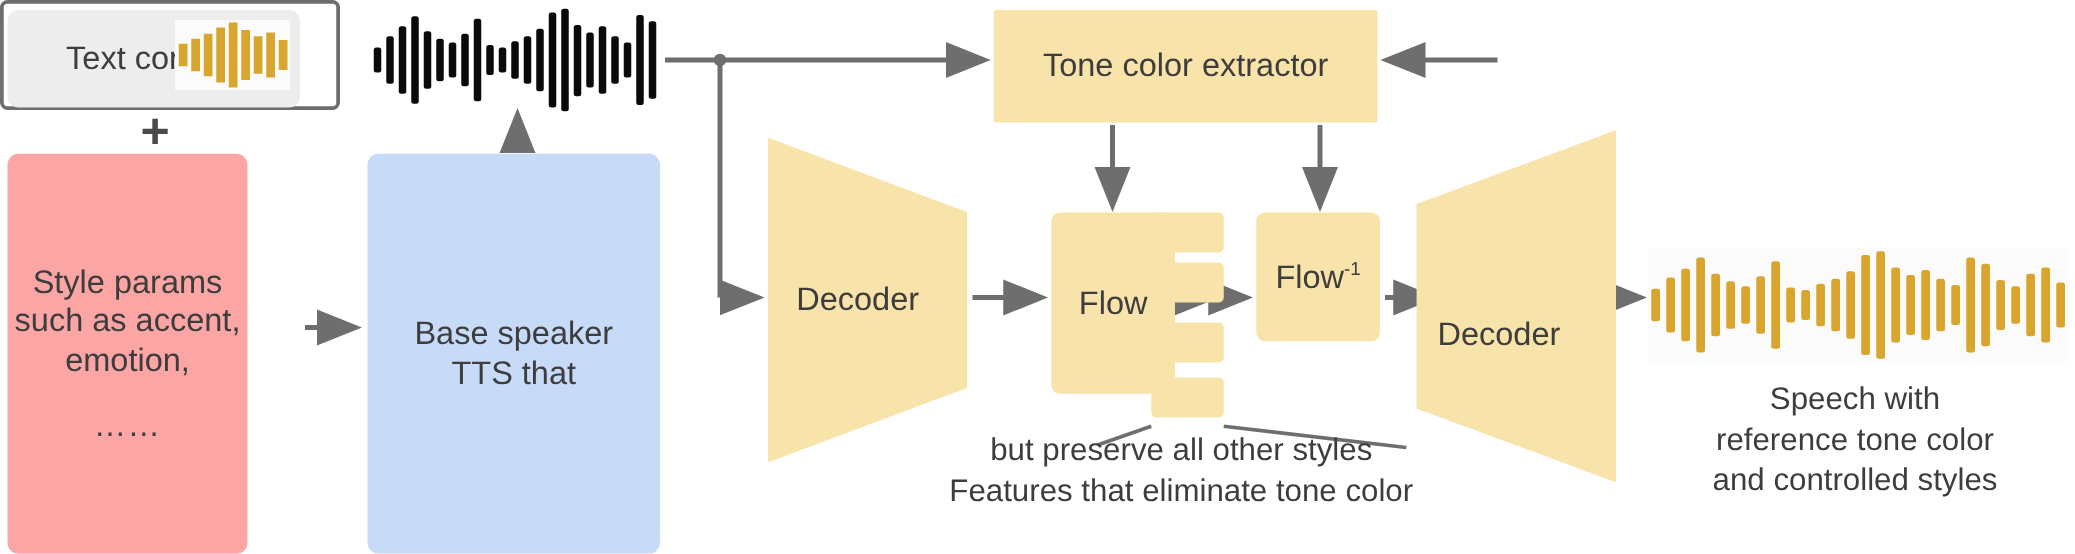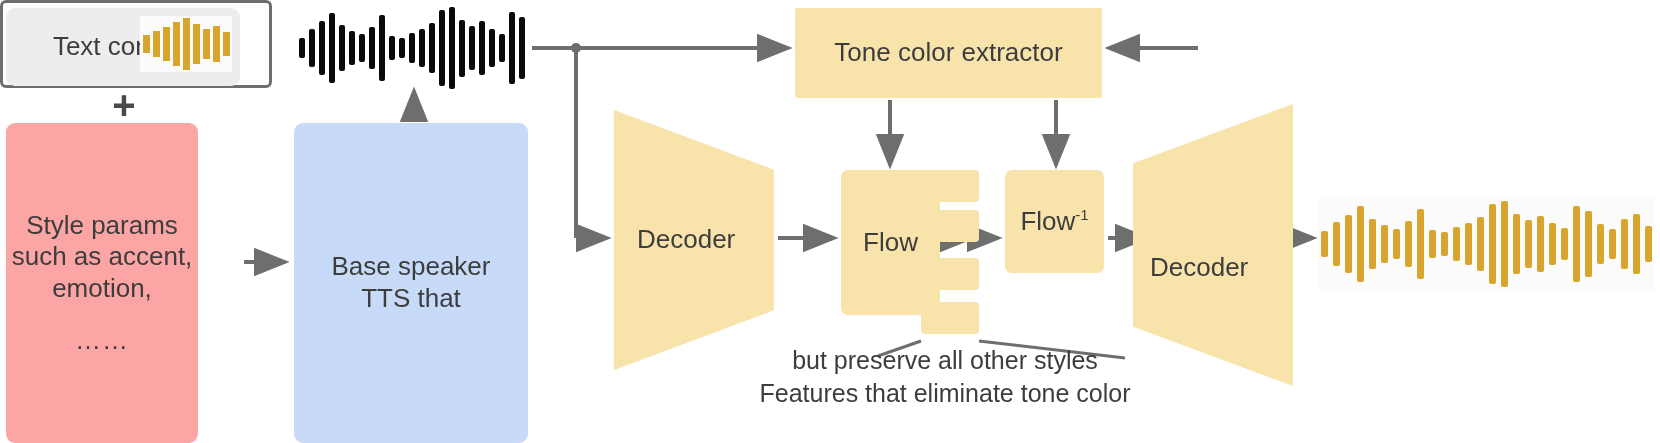--- a/index.html
+++ b/index.html
@@ -241,14 +241,19 @@
       <i style="height: 50.96px;"></i>
       <i style="height: 60.76px;"></i>
       <i style="height: 35.28px;"></i>
     </div>
 
   <div class="caption" id="features-caption">
     <div>but preserve all other styles</div>
     <div>Features that eliminate tone color</div>
   </div>
 
+  <div class="caption" id="speech-caption">
+    <div>Speech with</div>
+    <div>reference tone color</div>
+    <div>and controlled  styles</div>
+  </div>
 
 </div>
 
 </body></html>

